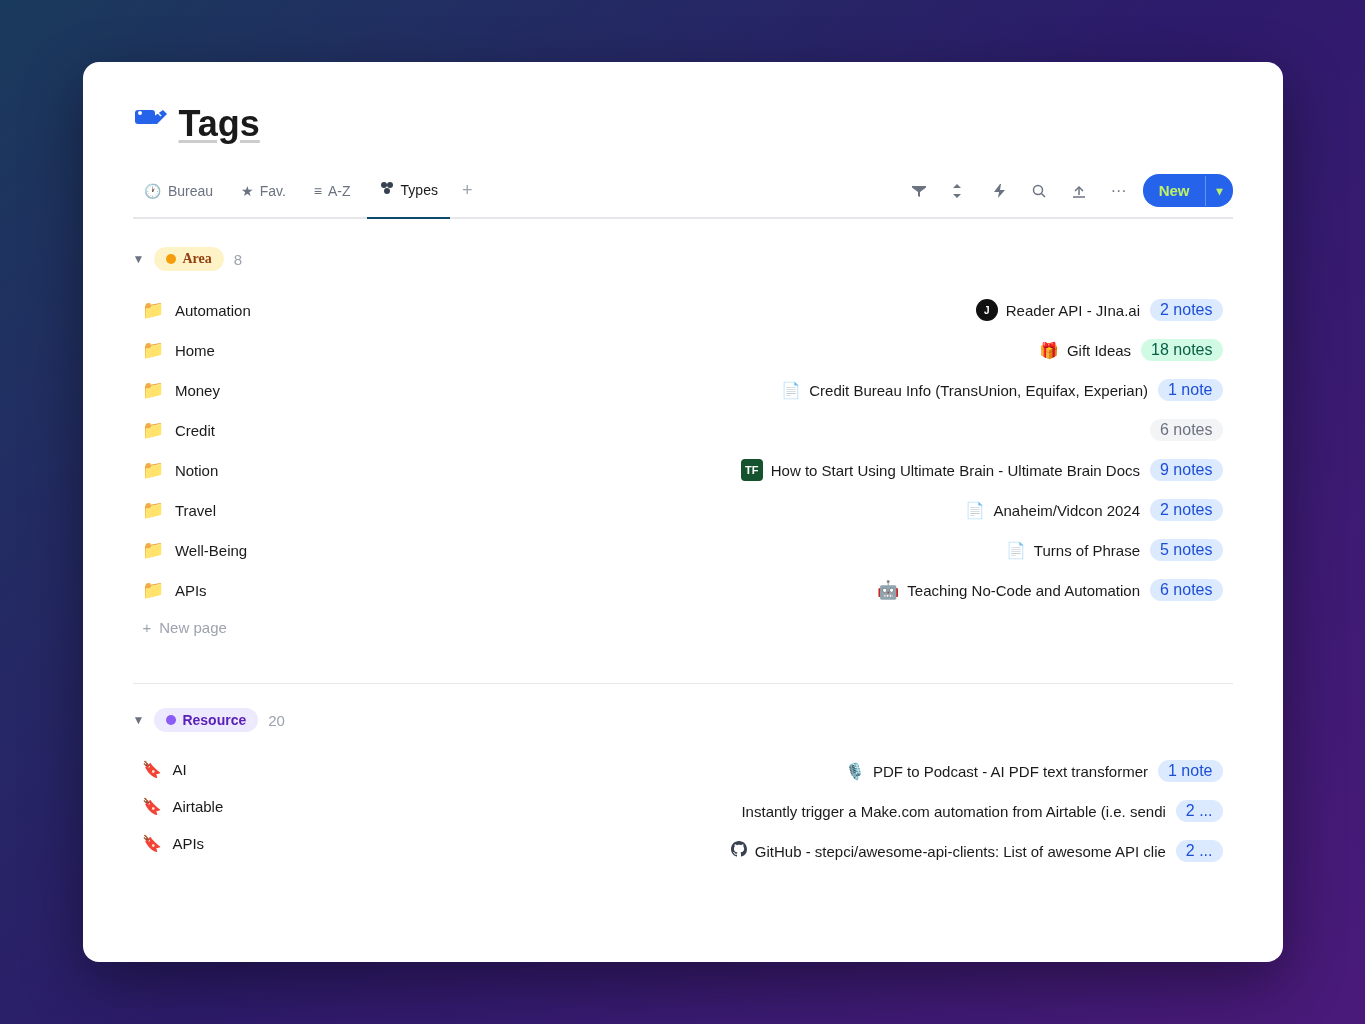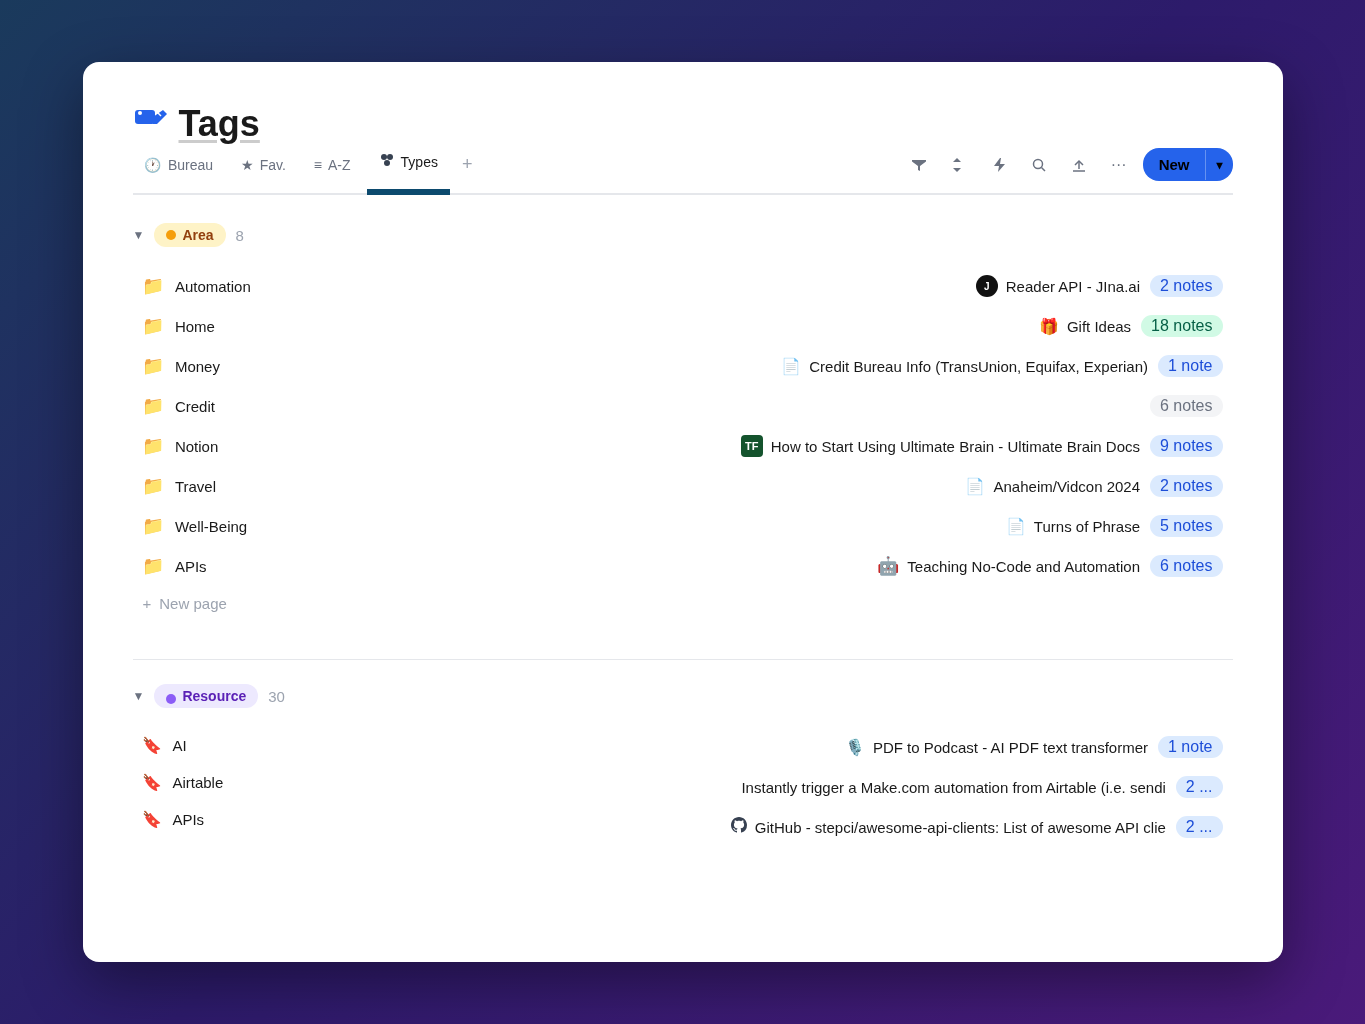--- a/index.html
+++ b/index.html
@@ -17,20 +17,21 @@
       width: 1200px;
       min-height: 900px;
       padding: 40px 50px;
       box-shadow: 0 20px 60px rgba(0,0,0,0.4);
       overflow: hidden;
     }
     .page-header {
       display: flex;
       align-items: center;
       gap: 10px;
+      margin-bottom: 28px;
     }
     .page-title-icon {
       font-size: 32px;
       color: #2563eb;
     }
     .page-title {
       font-size: 36px;
       font-weight: 700;
       color: #1a1a1a;
       text-decoration: underline;
@@ -52,21 +53,21 @@
       padding: 6px 12px;
       border-radius: 6px;
       cursor: pointer;
       font-size: 14px;
       color: #6b7280;
       font-weight: 500;
       white-space: nowrap;
     }
     .toolbar-tab.active {
       color: #1a1a1a;
-      border-bottom: 6px solid #0c4a6e;
+      border-bottom: 2px solid #0c4a6e;
       border-radius: 0;
       margin-bottom: -12px;
       padding-bottom: 18px;
     }
     .toolbar-divider { flex: 1; }
     .toolbar-actions {
       display: flex;
       align-items: center;
       gap: 8px;
     }
@@ -79,21 +80,21 @@
       border-radius: 6px;
       cursor: pointer;
       color: #6b7280;
       font-size: 16px;
     }
     .new-btn {
       display: flex;
       align-items: center;
       gap: 0;
       background: #2563eb;
-      color: #000000;
+      color: #bef264;
       border: none;
       border-radius: 16px;
       cursor: pointer;
       font-size: 15px;
       font-weight: 600;
       overflow: hidden;
     }
     .new-btn-label {
       padding: 8px 16px;
     }
@@ -122,25 +123,25 @@
       align-items: center;
       gap: 6px;
       padding: 4px 12px;
       border-radius: 20px;
       font-size: 14px;
       font-weight: 600;
     }
     .badge-area {
       background: #fef3c7;
       color: #92400e;
+      font-family: Liberation Serif, serif;
     }
     .badge-resource {
       background: #ede9fe;
       color: #5b21b6;
-      align-items: flex-end;
     }
     .badge-dot-area {
       width: 10px; height: 10px;
       border-radius: 50%;
       background: #f59e0b;
     }
     .badge-dot-resource {
       width: 10px; height: 10px;
       border-radius: 50%;
       background: #8b5cf6;
@@ -472,21 +473,21 @@
 
   <hr class="section-divider">
 
   <div class="section">
     <div class="section-header">
       <span class="section-chevron">▼</span>
       <span class="section-badge badge-resource">
         <span class="badge-dot-resource"></span>
         <span>Resource</span>
       </span>
-      <span class="section-count">30</span>
+      <span class="section-count">20</span>
     </div>
 
     <div class="content-grid">
       <div class="left-col">
         <div class="left-item">
           <span class="bookmark-icon">🔖</span>
           <span>AI</span>
         </div>
         <div class="left-item">
           <span class="bookmark-icon">🔖</span>

